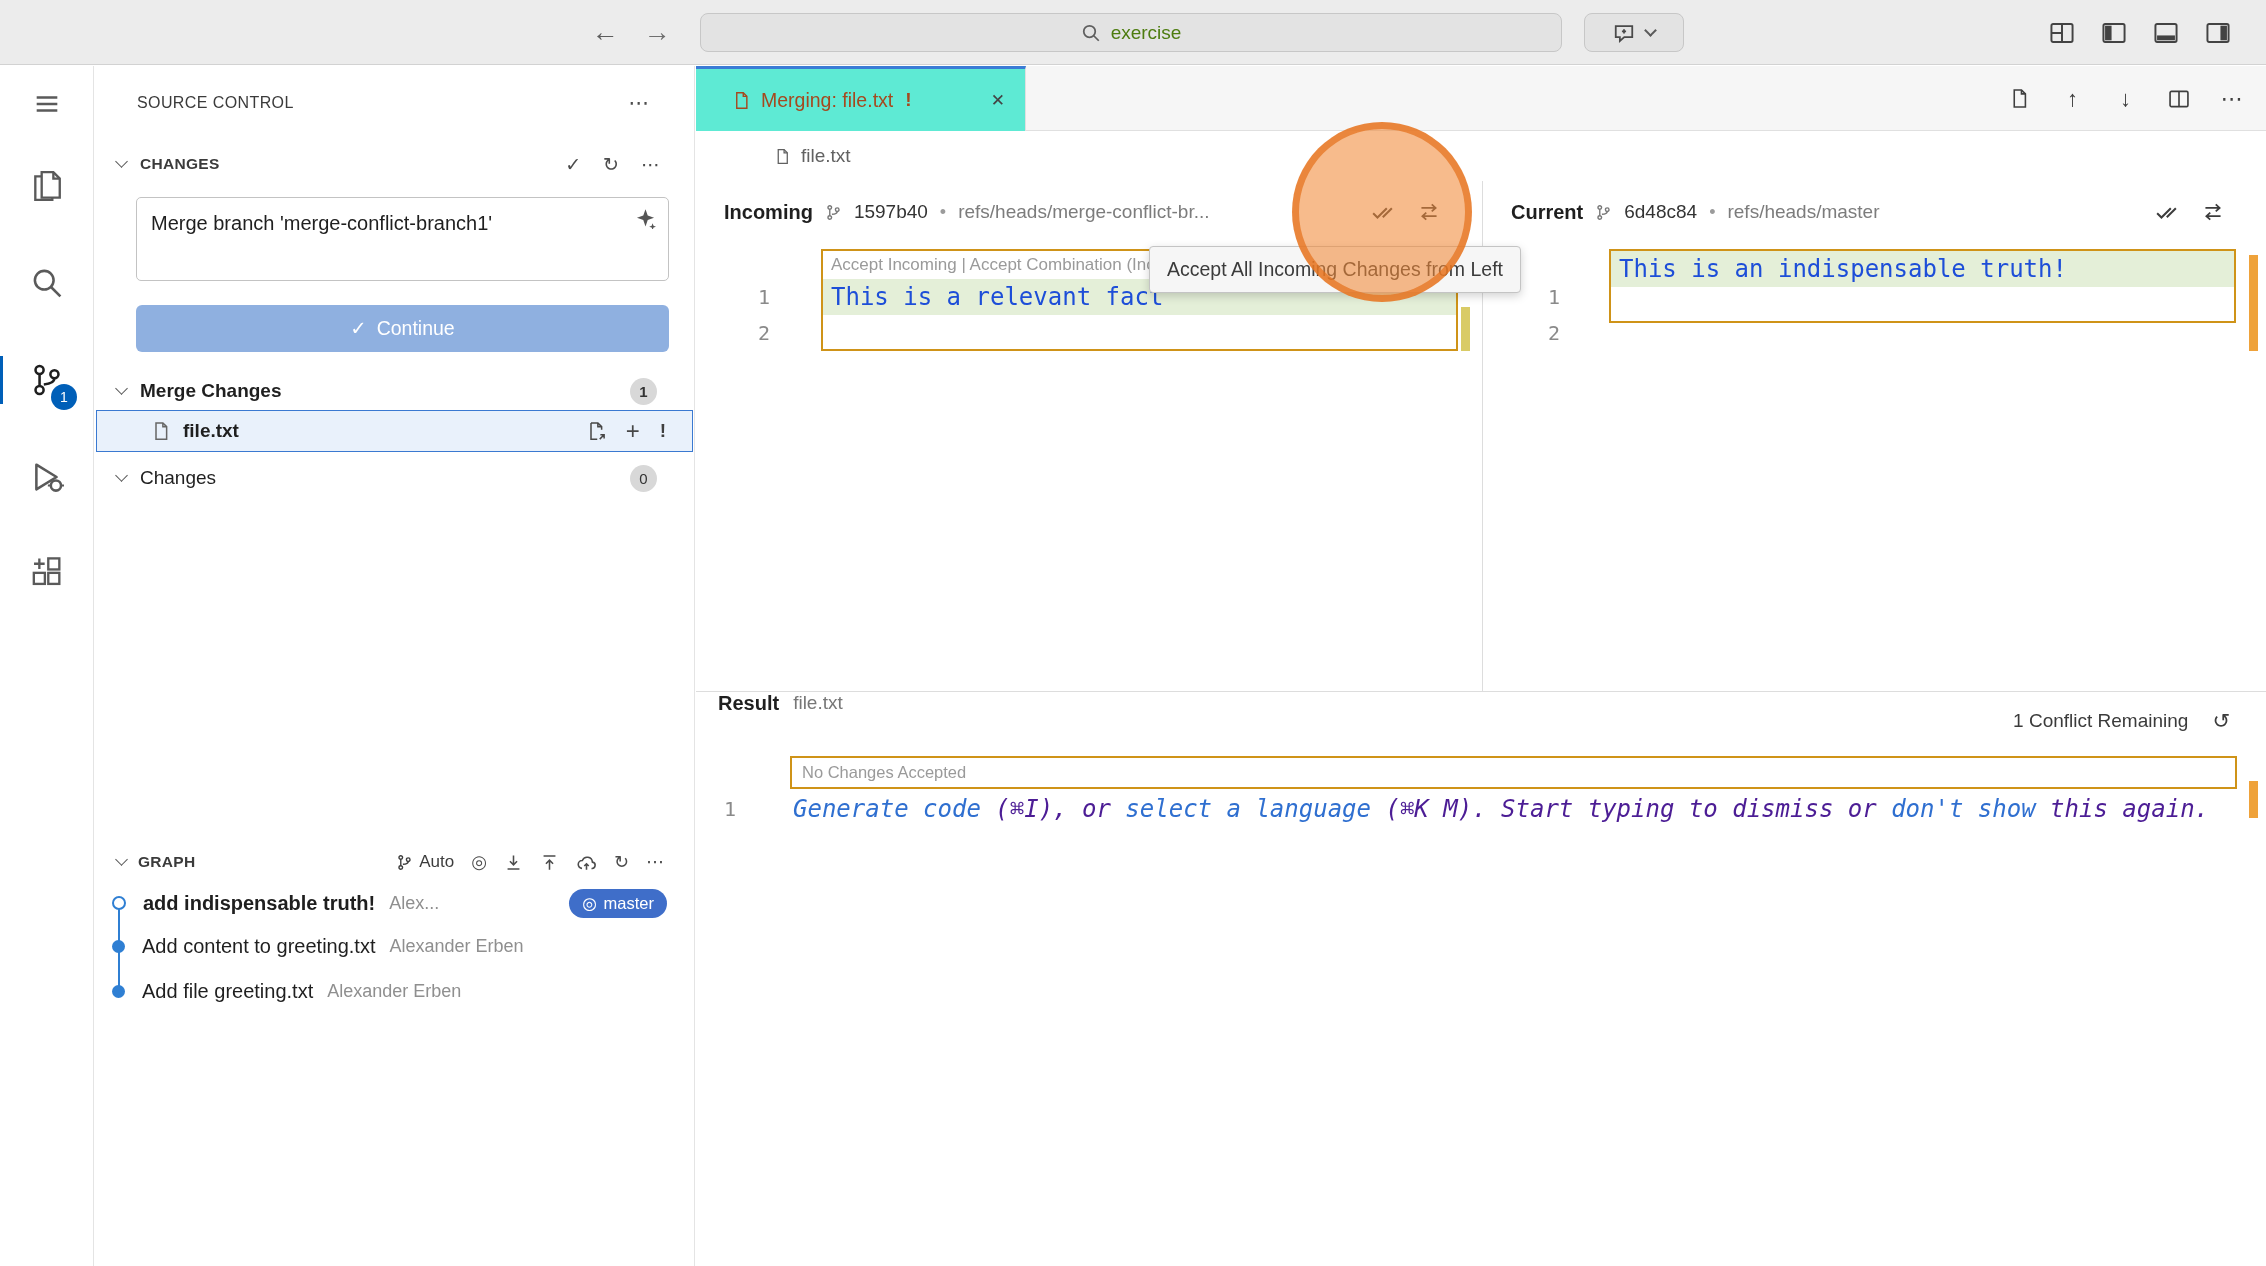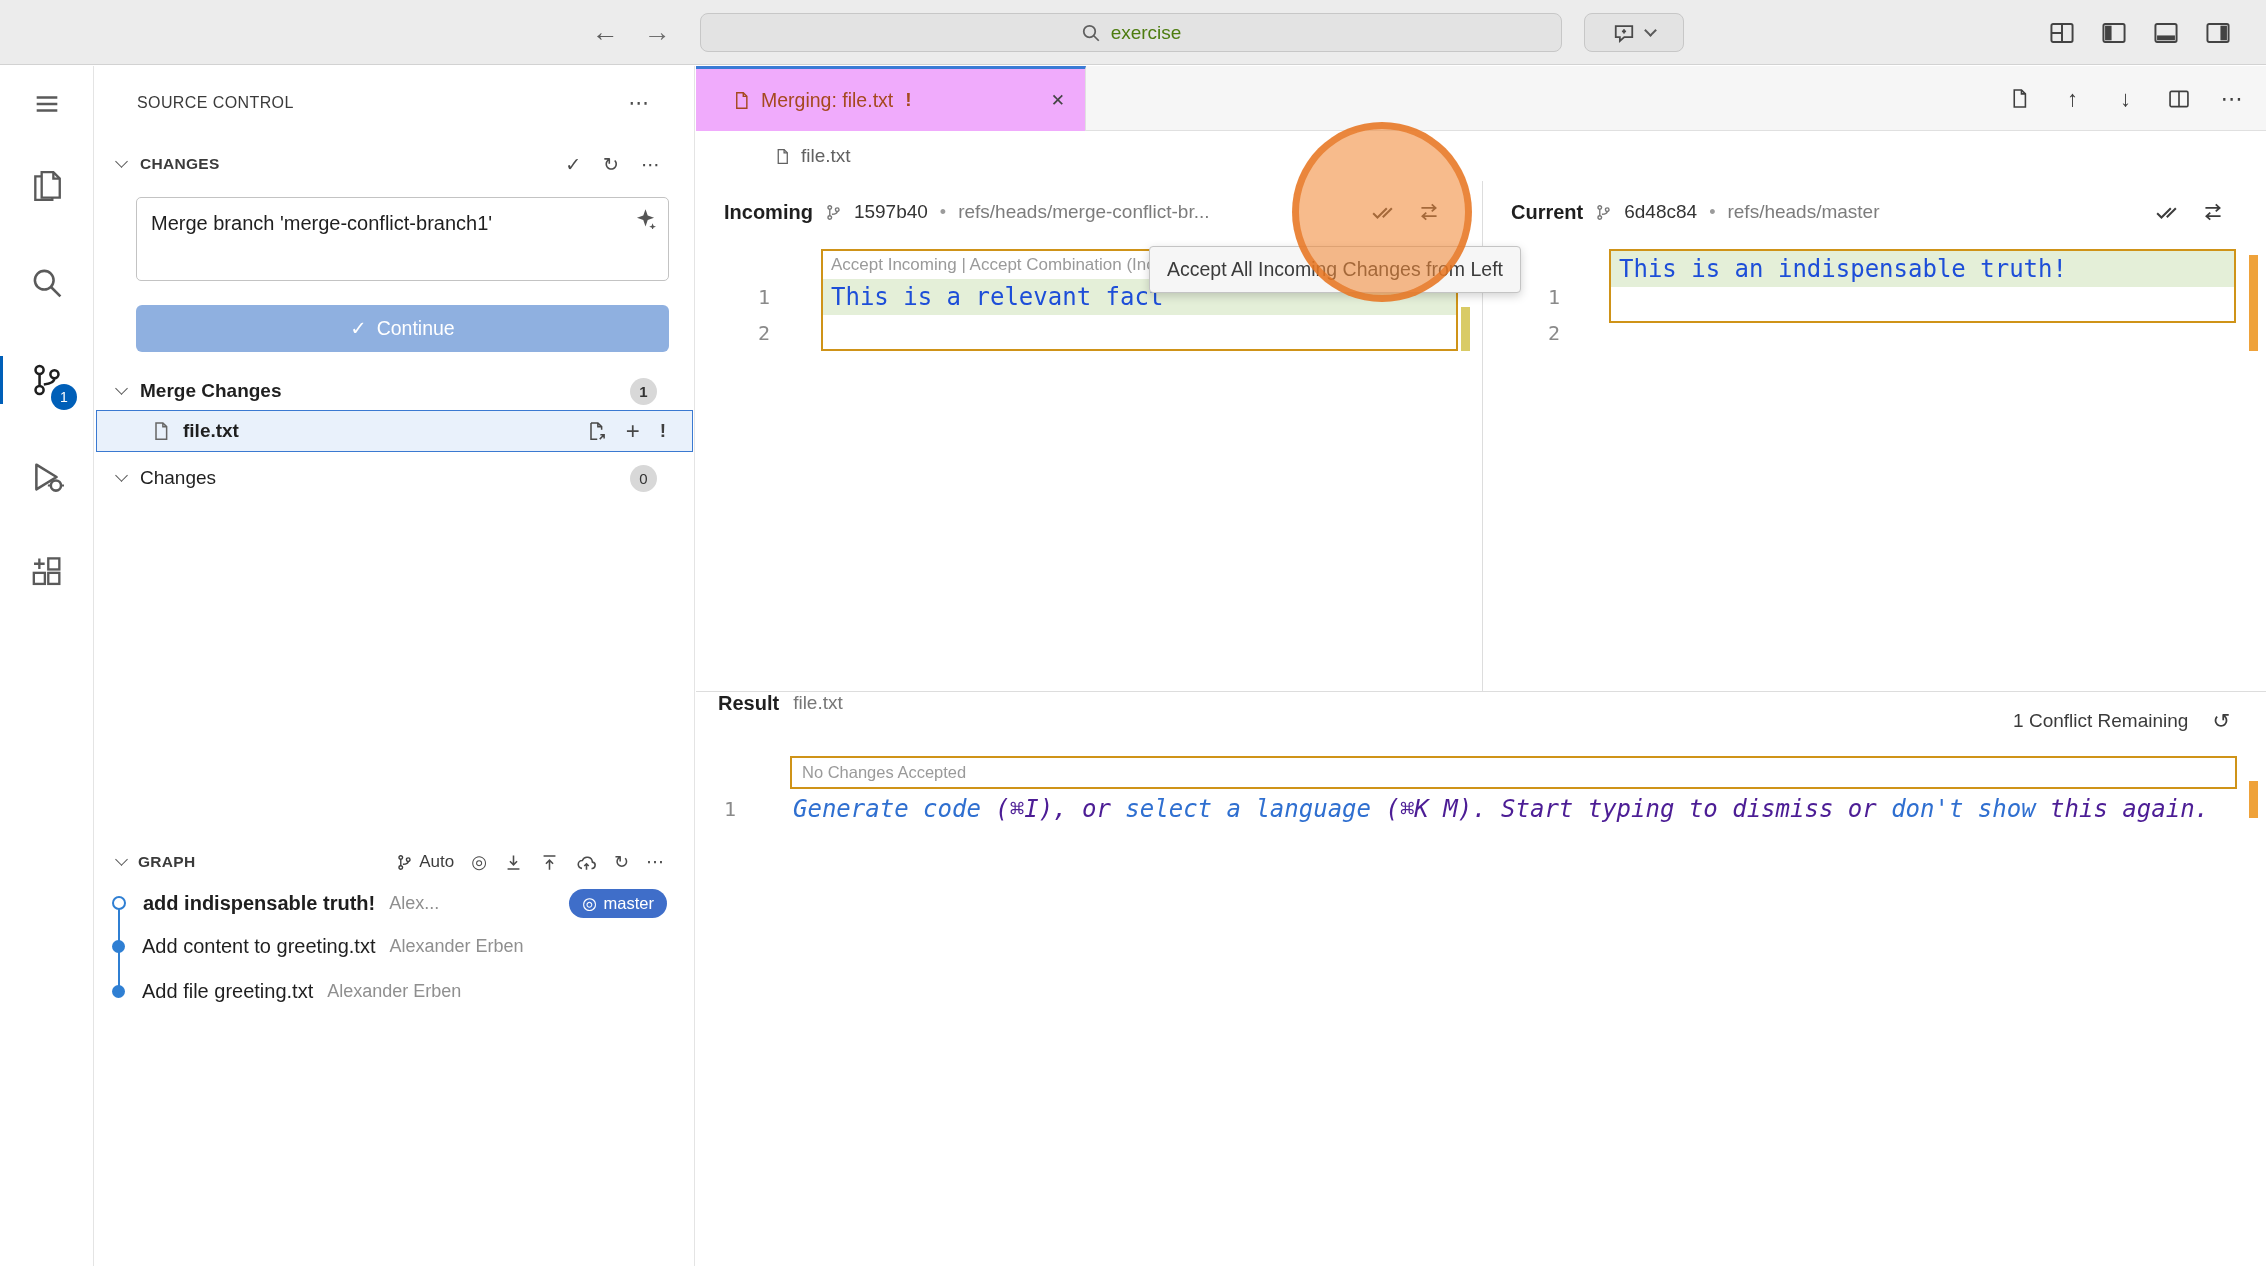--- a/index.html
+++ b/index.html
@@ -57,21 +57,21 @@
   .grow{position:absolute;left:0;right:0;height:44px;display:flex;align-items:center;padding-left:17px;}
   .gdot{width:13px;height:13px;border-radius:50%;background:var(--graph-blue);flex:none;z-index:1;}
   .gdot.open{width:14px;height:14px;background:#fff;border:2.5px solid var(--graph-blue);}
   .gmsg{margin-left:17px;font-size:20px;white-space:nowrap;}
   .gauthor{margin-left:14px;color:#8f8f8f;font-size:18px;white-space:nowrap;}
   .refbadge{margin-left:auto;margin-right:27px;background:var(--master-badge);color:#fff;height:29px;border-radius:15px;padding:0 13px;display:flex;align-items:center;gap:7px;font-size:16.5px;}
 
   
   .editor{position:absolute;left:696px;top:66px;right:0;bottom:0;background:#fff;}
   .tabs{position:absolute;left:0;top:0;right:0;height:65px;background:#f6f6f6;border-bottom:1px solid #e0e0e0;}
-  .tab{position:absolute;left:0;top:0;width:390px;height:65px;background:#f0abfc;border-right:1px solid #e0e0e0;border-top:3px solid #3a7bd5;display:flex;align-items:center;padding-left:36px;gap:10px;}
+  .tab{position:absolute;left:0;top:0;width:330px;height:65px;background:#5eead4;border-right:1px solid #e0e0e0;border-top:3px solid #3a7bd5;display:flex;align-items:center;padding-left:36px;gap:10px;}
   .tab .tlabel{font-size:19.5px;color:var(--conflict-tab-text);}
   .tab .tbang{font-size:19px;color:var(--conflict-tab-text);font-weight:bold;margin-left:2px;}
   .tab .tclose{margin-left:auto;margin-right:20px;font-size:17px;color:#444;}
   .tabacts{position:absolute;right:18px;top:0;height:65px;display:flex;gap:20px;align-items:center;color:#3f3f3f;font-size:22px;}
   .tabacts .ta{width:33px;height:33px;display:flex;align-items:center;justify-content:center;}
   .breadcrumbs{position:absolute;left:0;top:65px;right:0;height:50px;display:flex;align-items:center;padding-left:78px;gap:10px;color:#616161;font-size:19px;}
 
   .merge{position:absolute;top:115px;left:0;right:0;height:510px;}
   .vsash{position:absolute;left:786px;top:0;bottom:0;width:1px;background:#ddd;}
   .pane{position:absolute;top:0;bottom:0;}

